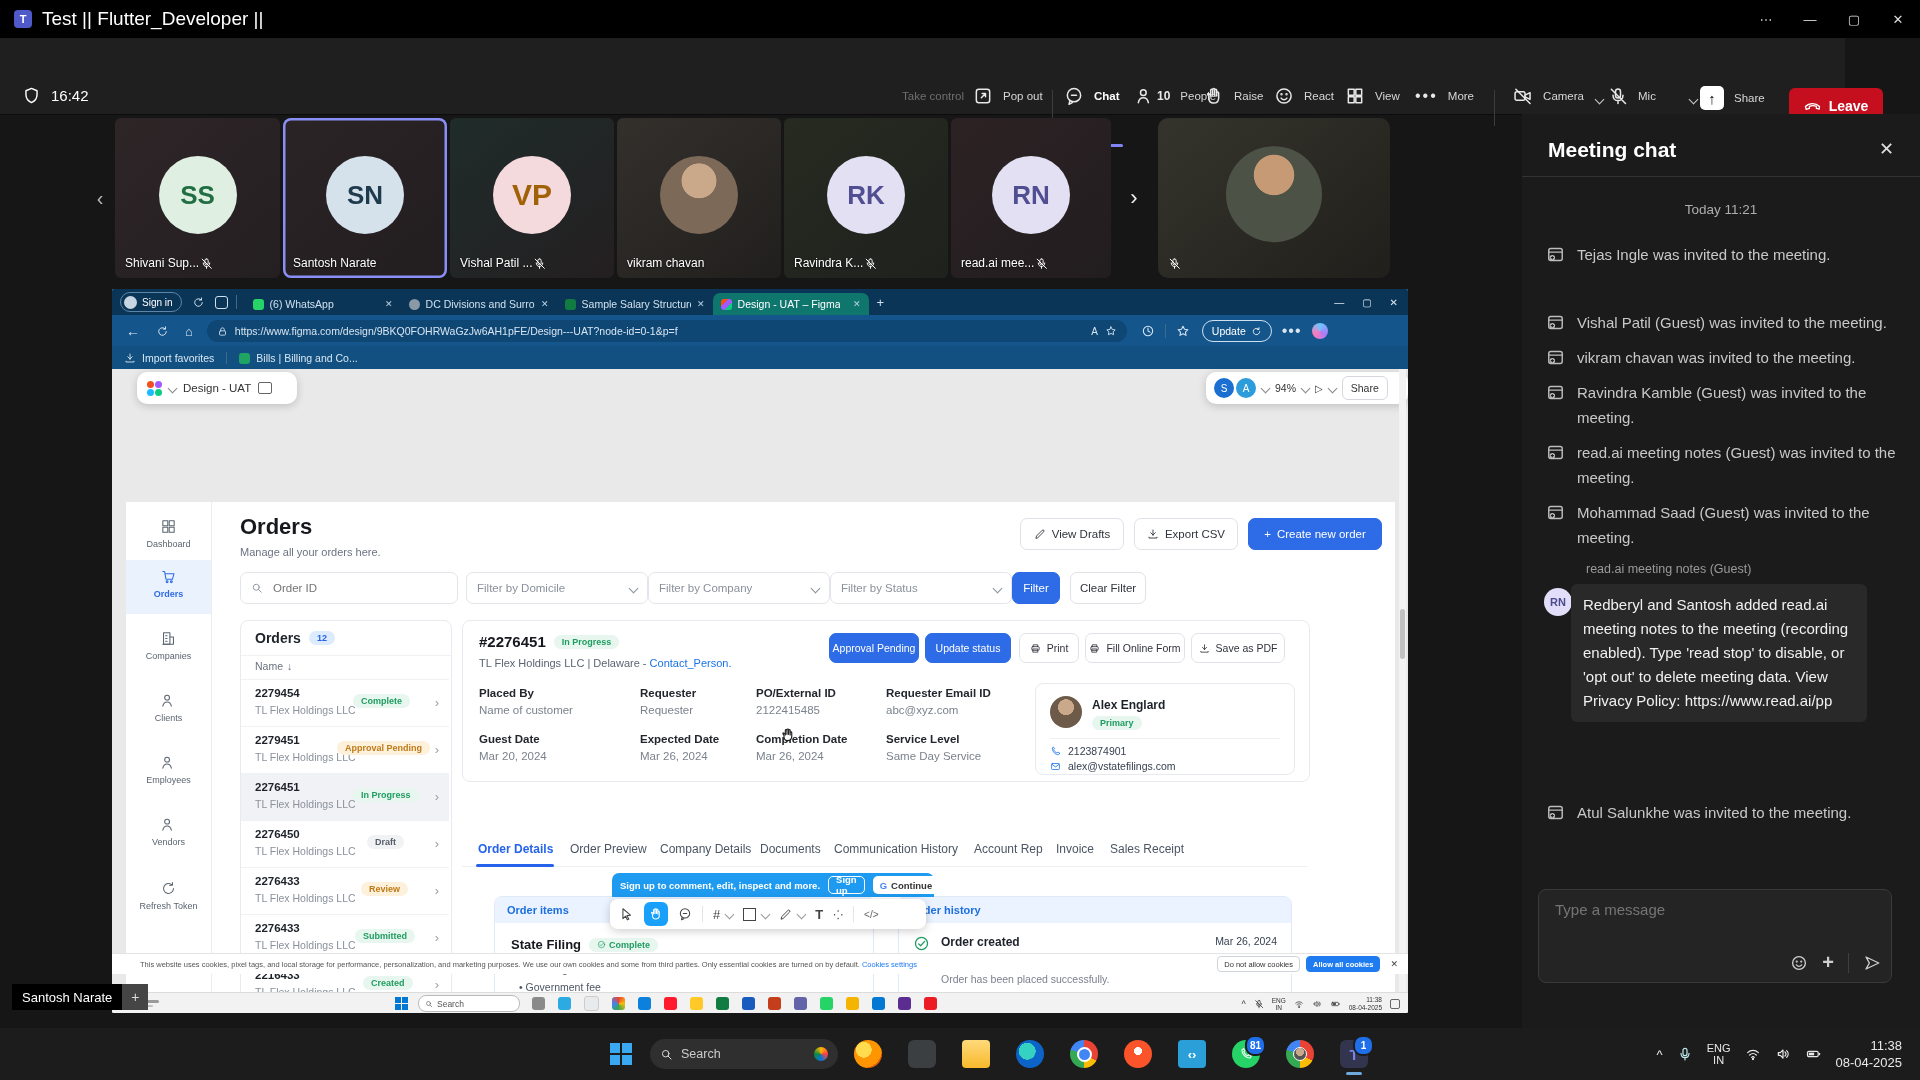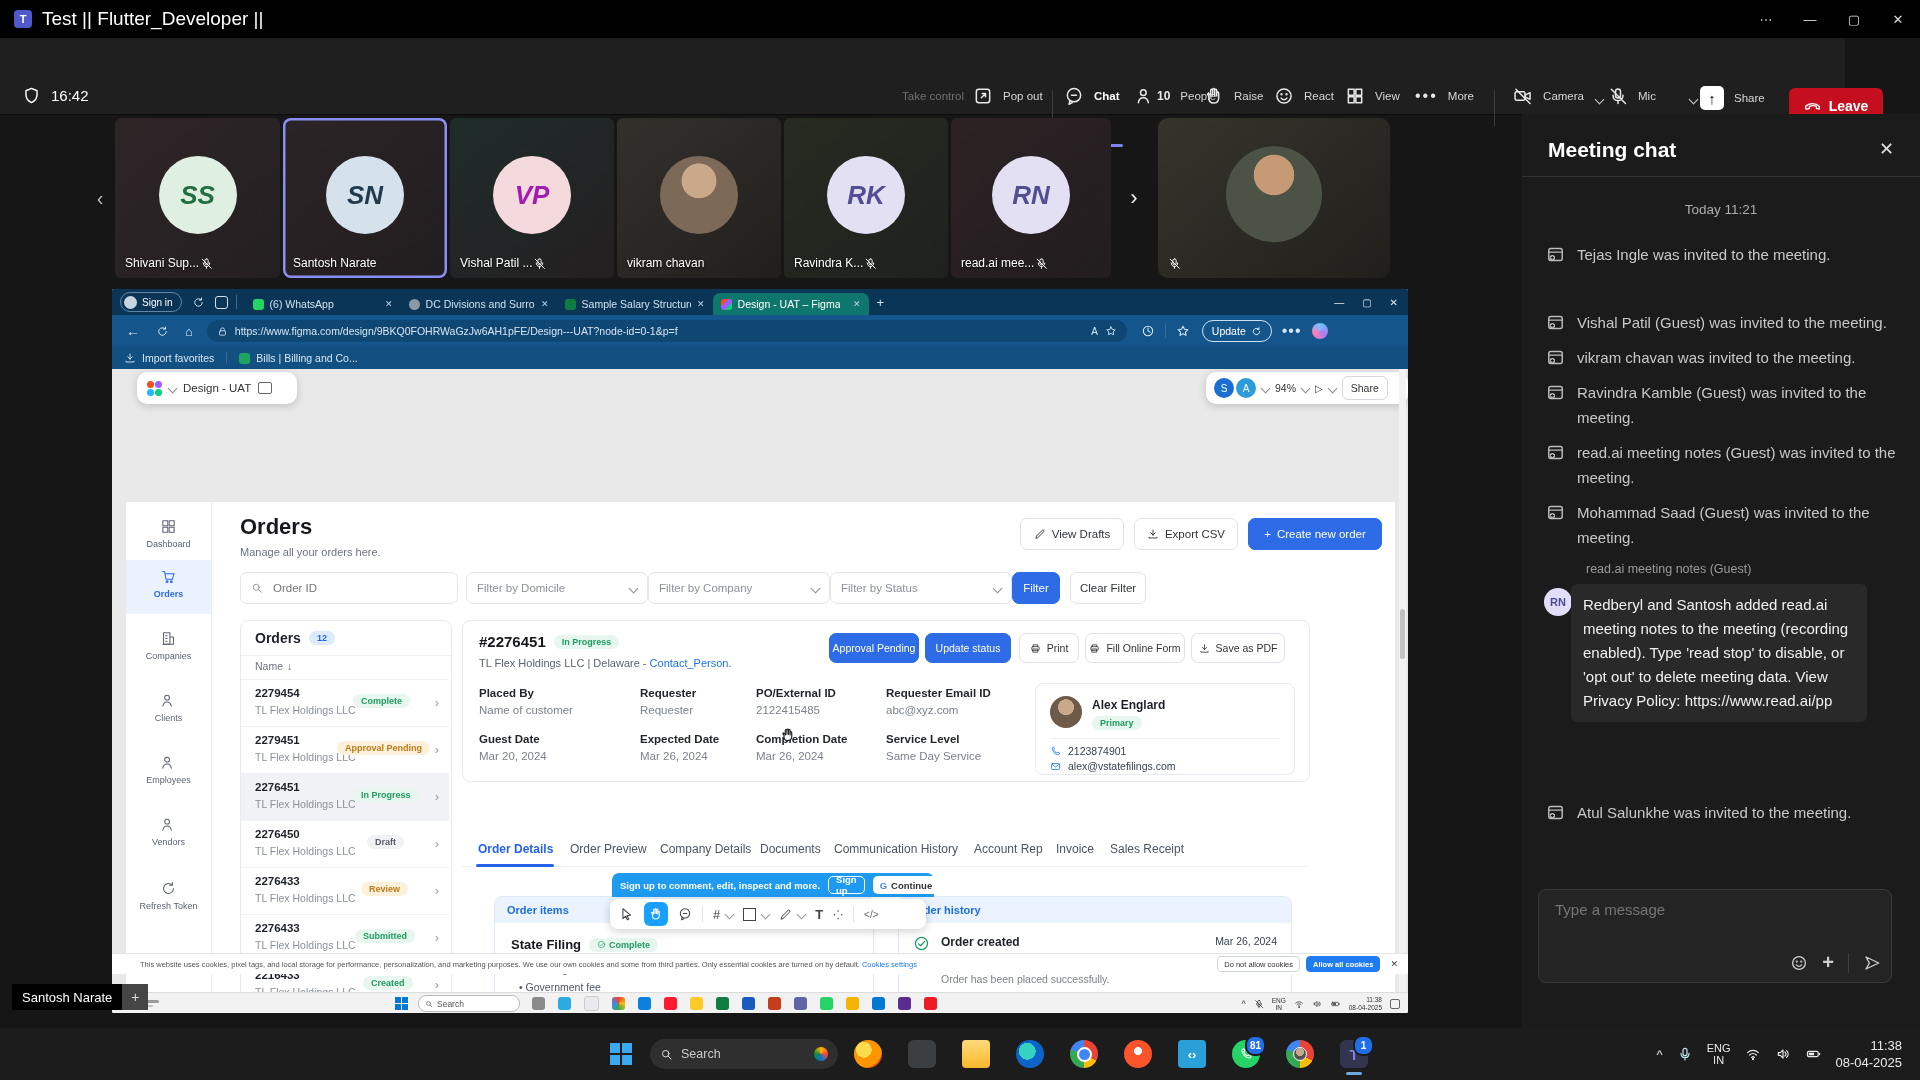--- a/index.html
+++ b/index.html
@@ -19,21 +19,21 @@
   .tool-item{position:absolute;top:48px;width:72px;display:flex;flex-direction:row;align-items:center;gap:10px;color:#e8e8e8;}
   .tool-item .lbl{font-size:11.5px;color:#d6d6d6;white-space:nowrap;}
   .tool-sep{position:absolute;top:52px;width:1px;height:36px;background:#3c3c3c;}
   .disabled{color:#6f6f6f !important;} .disabled .lbl{color:#6f6f6f;}
   .chat-active-bar{position:absolute;top:106px;width:46px;height:3px;border-radius:2px;background:#7f85f5;}
   .leave-btn{position:absolute;left:1789px;top:50px;width:94px;height:36px;background:#c50f1f;border-radius:6px;
              display:flex;align-items:center;justify-content:center;gap:8px;font-size:14px;font-weight:bold;color:#fff;}
   
   .tile{position:absolute;top:118px;height:160px;border-radius:6px;overflow:hidden;}
   .tile .av{position:absolute;left:50%;top:50%;transform:translate(-50%,-54%);border-radius:50%;
-            display:flex;align-items:center;justify-content:center;font-weight:bold;font-style:italic;}
+            display:flex;align-items:center;justify-content:center;font-weight:bold;}
   .tile .nm{position:absolute;left:10px;bottom:8px;display:flex;align-items:center;gap:1px;font-size:12px;color:#fff;
             text-shadow:0 1px 2px rgba(0,0,0,.8);}
   .arrow-strip{position:absolute;top:118px;width:24px;height:160px;color:#bbb;font-size:20px;display:flex;align-items:center;justify-content:center;}
   
   .chatpanel{left:1522px;top:114px;width:398px;height:914px;background:#1b1b1b;}
   .chat-h{position:absolute;left:26px;top:24px;font-size:21px;font-weight:bold;}
   .chat-x{position:absolute;right:26px;top:24px;font-size:18px;color:#ddd;}
   .chat-div{position:absolute;left:0;top:62px;width:398px;height:1px;background:#333;}
   .chat-date{position:absolute;left:0;top:88px;width:398px;text-align:center;font-size:13.5px;color:#adadad;}
   .sysmsg{position:absolute;left:24px;width:350px;display:flex;gap:12px;color:#c8c8c8;font-size:15px;line-height:25px;}
@@ -342,21 +342,21 @@
         </svg>
       </div>
   </div>
   <div class="tile" style="left:283px;width:164px;background:linear-gradient(140deg,#2b2426,#221d1f);box-shadow:0 0 0 2.5px #8a8ff7 inset;border-radius:8px">
     <div class="av" style="width:78px;height:78px;background:#d5e2ec;color:#1f3a4d;font-size:26px">SN</div>
     <div class="nm">
         <span>Santosh Narate</span>
       </div>
   </div>
   <div class="tile" style="left:450px;width:164px;background:linear-gradient(140deg,#1f2c2a,#241f21)">
-    <div class="av" style="width:78px;height:78px;background:#f5dadd;color:#a21caf;font-size:26px">VP</div>
+    <div class="av" style="width:78px;height:78px;background:#f5dadd;color:#a16207;font-size:30px">VP</div>
     <div class="nm">
         <span>Vishal Patil ...</span>
       <svg class="ic" width="13" height="13">
           <use href="#i-micoff"></use>
         </svg>
       </div>
   </div>
   <div class="tile" style="left:784px;width:164px;background:linear-gradient(140deg,#262b21,#1f211d)">
     <div class="av" style="width:78px;height:78px;background:#e4e0f4;color:#514e92;font-size:26px">RK</div>
     <div class="nm">

